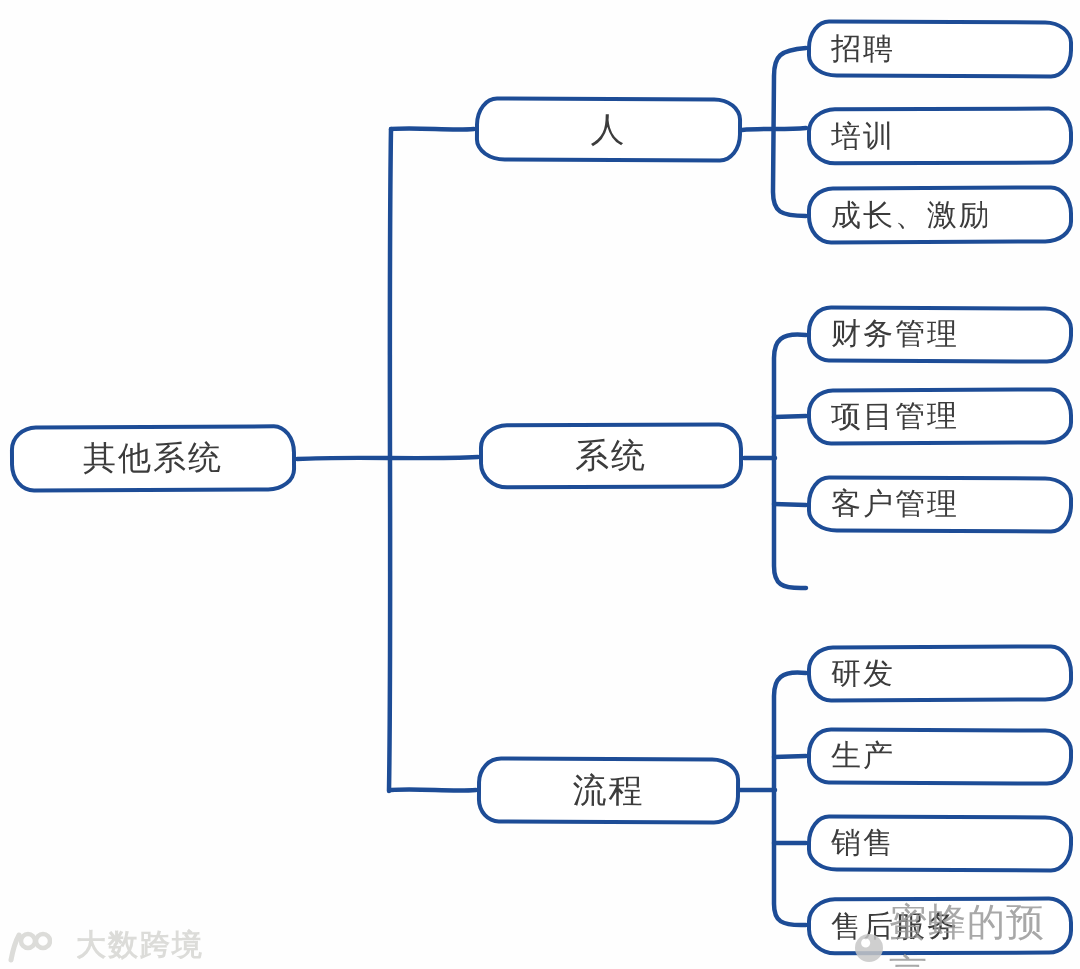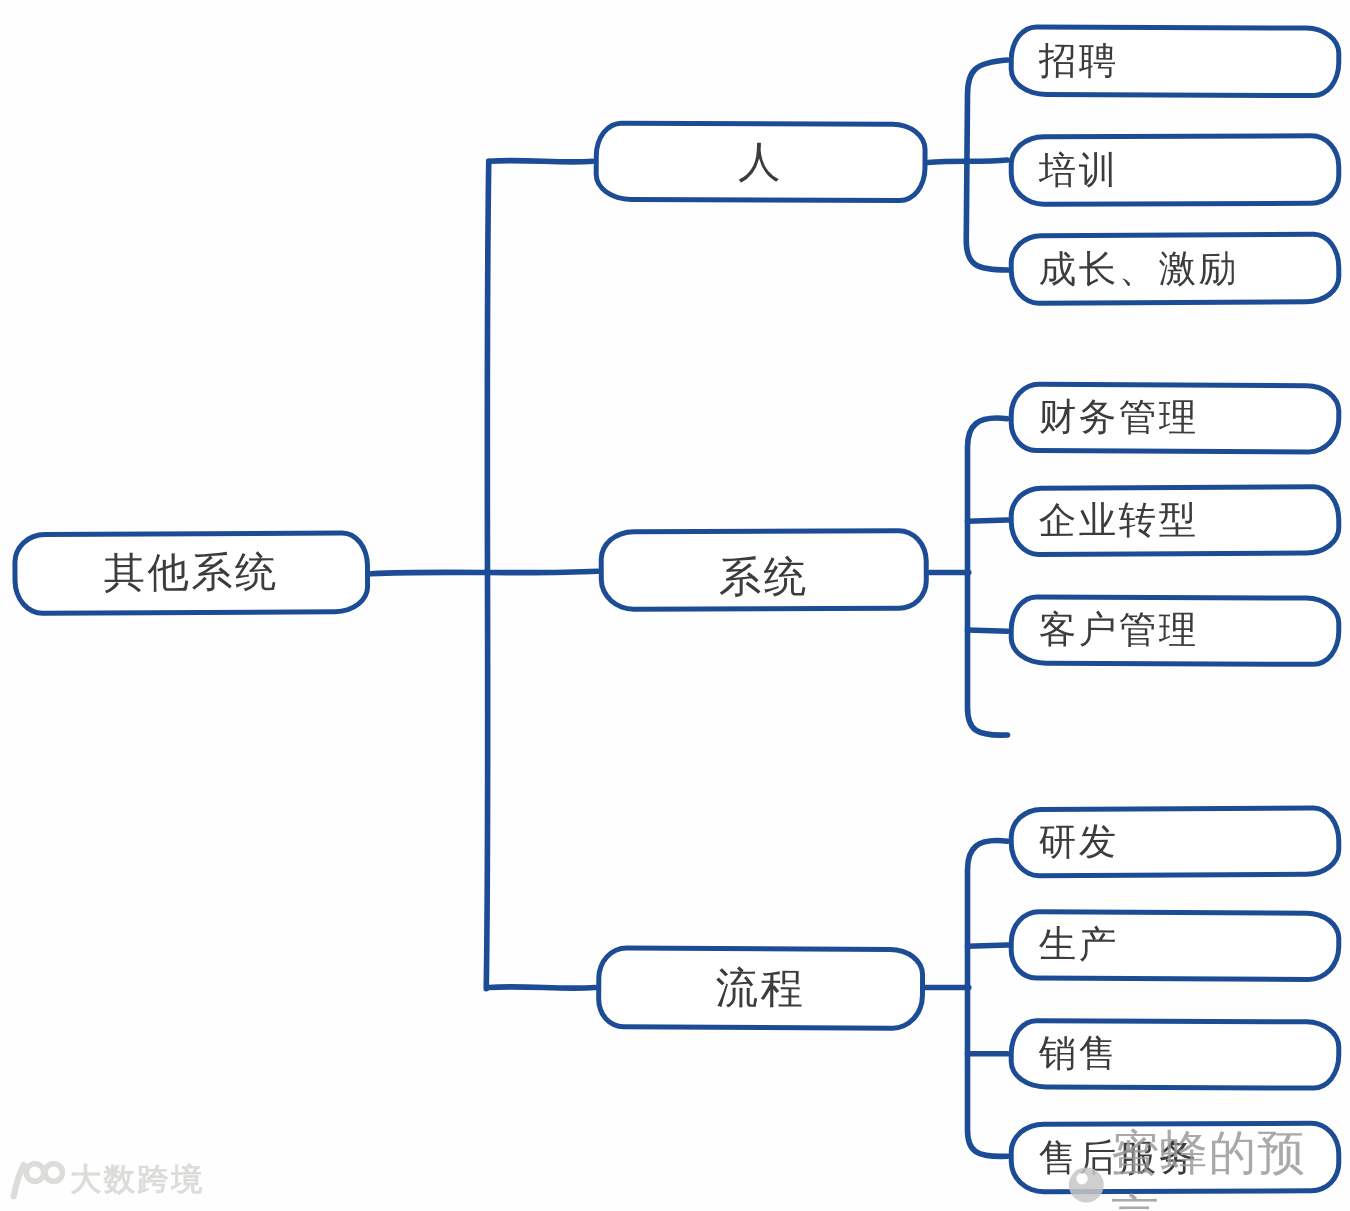--- a/index.html
+++ b/index.html
@@ -28,21 +28,21 @@
   .node.child{font-size:30px;padding-left:20px;}
   
   .w1{border-radius:26px 22px 28px 24px / 24px 28px 22px 28px;transform:rotate(-0.3deg);}
   .w2{border-radius:22px 28px 22px 30px / 28px 22px 28px 22px;transform:rotate(0.25deg);}
   .w3{border-radius:28px 24px 24px 28px / 24px 26px 24px 26px;transform:rotate(-0.2deg);}
   .w4{border-radius:24px 28px 26px 22px / 26px 22px 28px 24px;transform:rotate(0.3deg);}
   .watermark-left{
     position:absolute;z-index:3;left:4px;top:925px;display:flex;align-items:center;
     color:var(--watermark-left);
   }
-  .watermark-left .wm-text{font-size:25px;font-weight:bold;letter-spacing:2px;margin-left:4px;}
+  .watermark-left .wm-text{font-size:30px;font-weight:bold;letter-spacing:2px;margin-left:24px;}
   .watermark-right{
     position:absolute;z-index:3;left:855px;top:897px;display:flex;align-items:center;
     color:var(--watermark-right);opacity:0.85;
   }
   .bee-circle{
     width:28px;height:28px;border-radius:50%;flex:0 0 auto;
     background:radial-gradient(circle at 38% 32%, #ffffff 0 4px, #c7c7c7 5px 100%);
     margin-right:6px;
   }
   .watermark-right .wm-text{font-size:38px;letter-spacing:1px;}
@@ -76,42 +76,42 @@
     <path d="M 774 843 L 806 843"></path>
   </svg>
 
   <div class="node root center w1" style="left:10px;top:425px;width:286px;height:67px;">
     <span>其他系统</span>
   </div>
 
   <div class="node branch center w2" style="left:475px;top:97px;width:267px;height:65px;">
     <span>人</span>
   </div>
-  <div class="node branch center w3" style="left:479px;top:423px;width:264px;height:66px;align-items:flex-end;">
+  <div class="node branch center w3" style="left:479px;top:423px;width:264px;height:66px;">
     <span>系统</span>
   </div>
   <div class="node branch center w4" style="left:477px;top:757px;width:263px;height:67px;">
     <span>流程</span>
   </div>
 
   <div class="node child w2" style="left:807px;top:20px;width:266px;height:58px;">
     <span>招聘</span>
   </div>
   <div class="node child w3" style="left:807px;top:107px;width:266px;height:58px;">
     <span>培训</span>
   </div>
   <div class="node child w1" style="left:807px;top:186px;width:266px;height:58px;">
     <span>成长、激励</span>
   </div>
 
   <div class="node child w4" style="left:807px;top:306px;width:266px;height:57px;">
     <span>财务管理</span>
   </div>
   <div class="node child w1" style="left:807px;top:388px;width:266px;height:57px;">
-    <span>企业转型</span>
+    <span>项目管理</span>
   </div>
   <div class="node child w2" style="left:807px;top:476px;width:266px;height:57px;">
     <span>客户管理</span>
   </div>
 
   <div class="node child w1" style="left:807px;top:645px;width:266px;height:57px;">
     <span>研发</span>
   </div>
   <div class="node child w4" style="left:807px;top:728px;width:266px;height:57px;">
     <span>生产</span>

